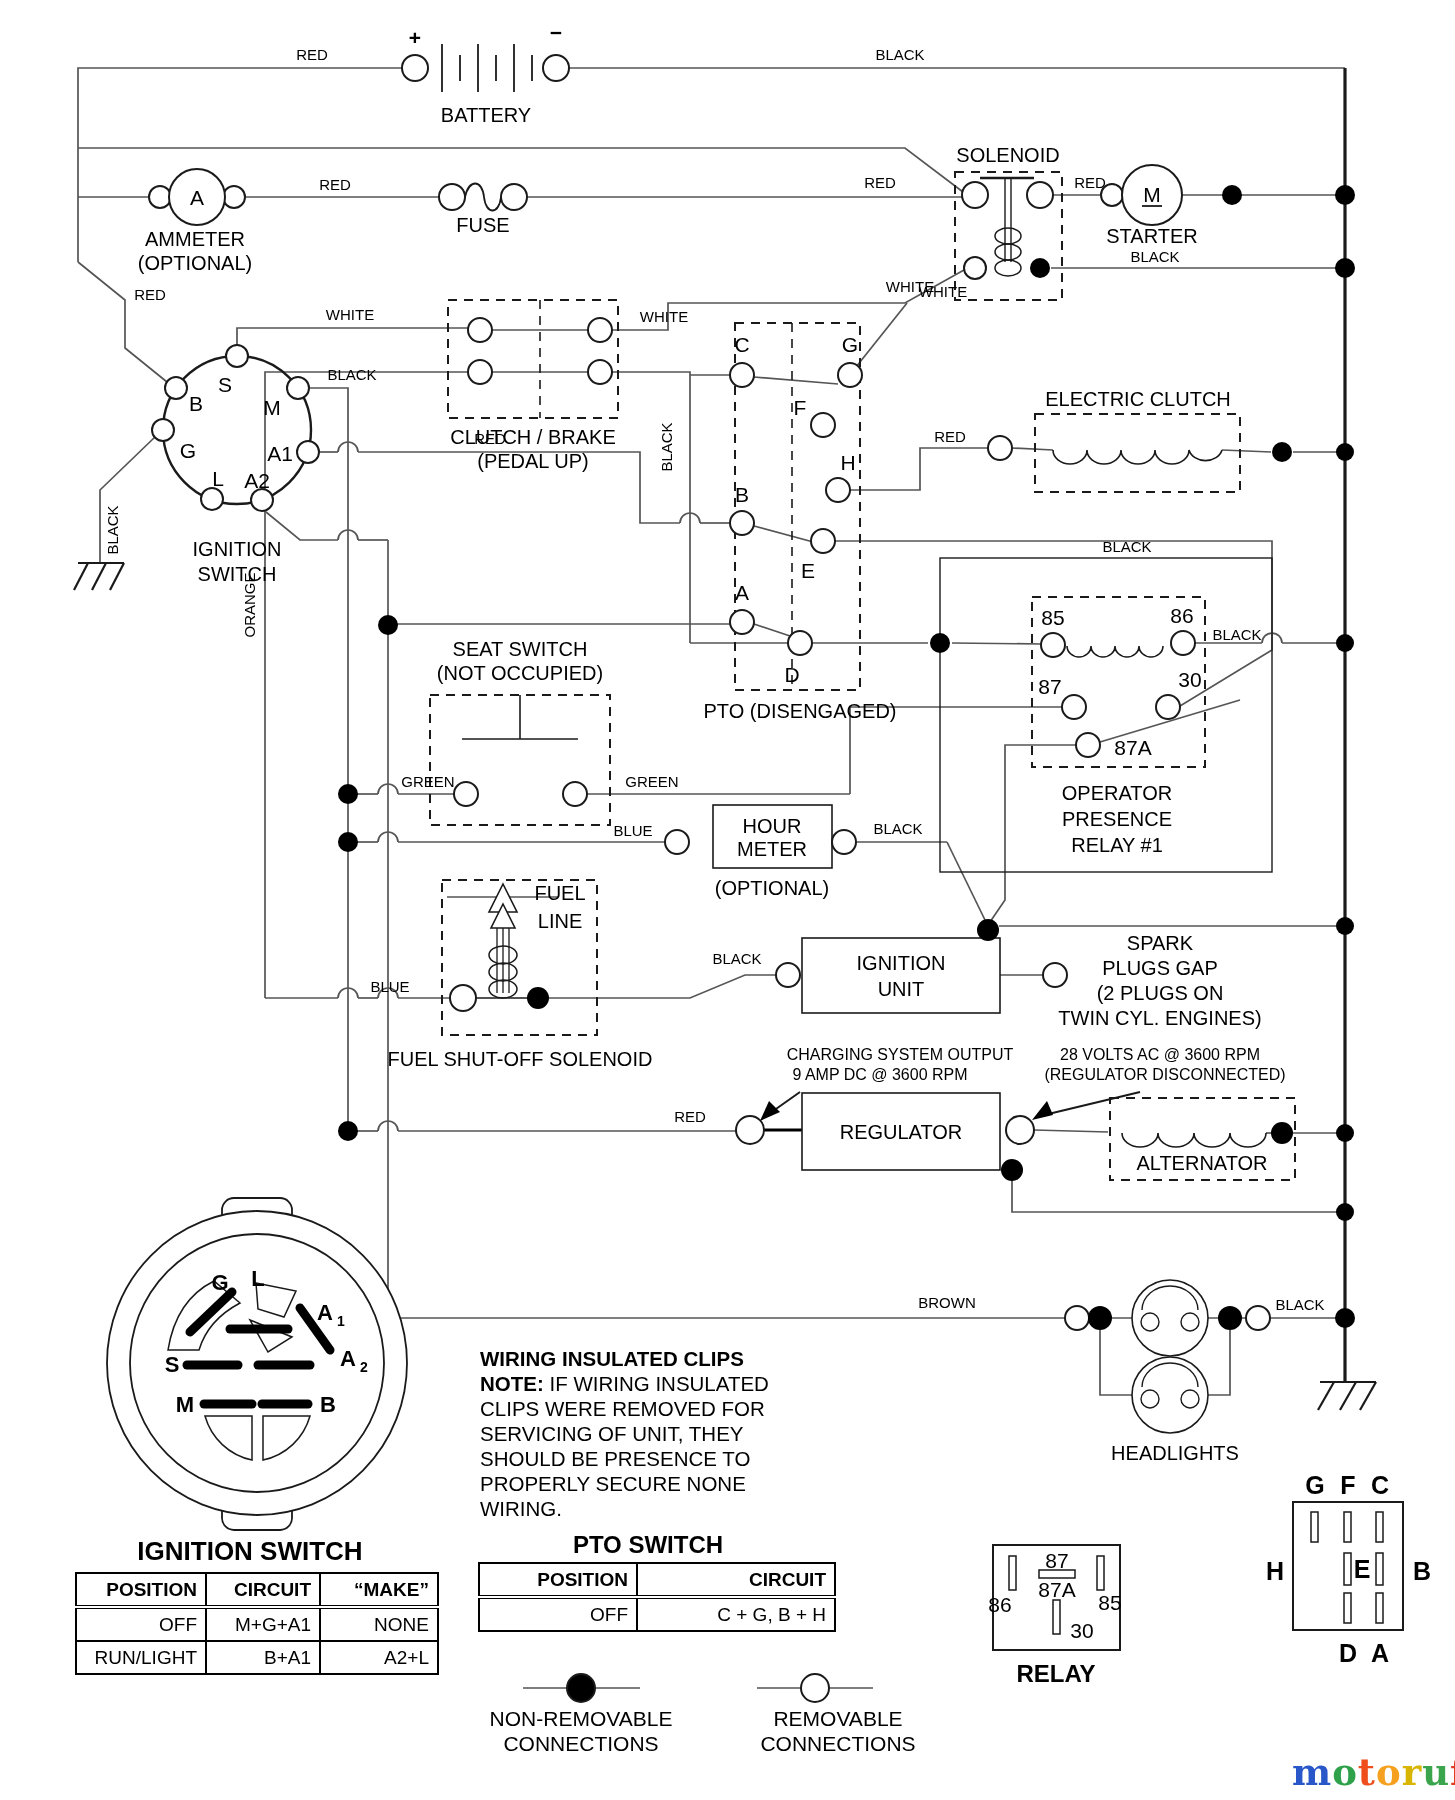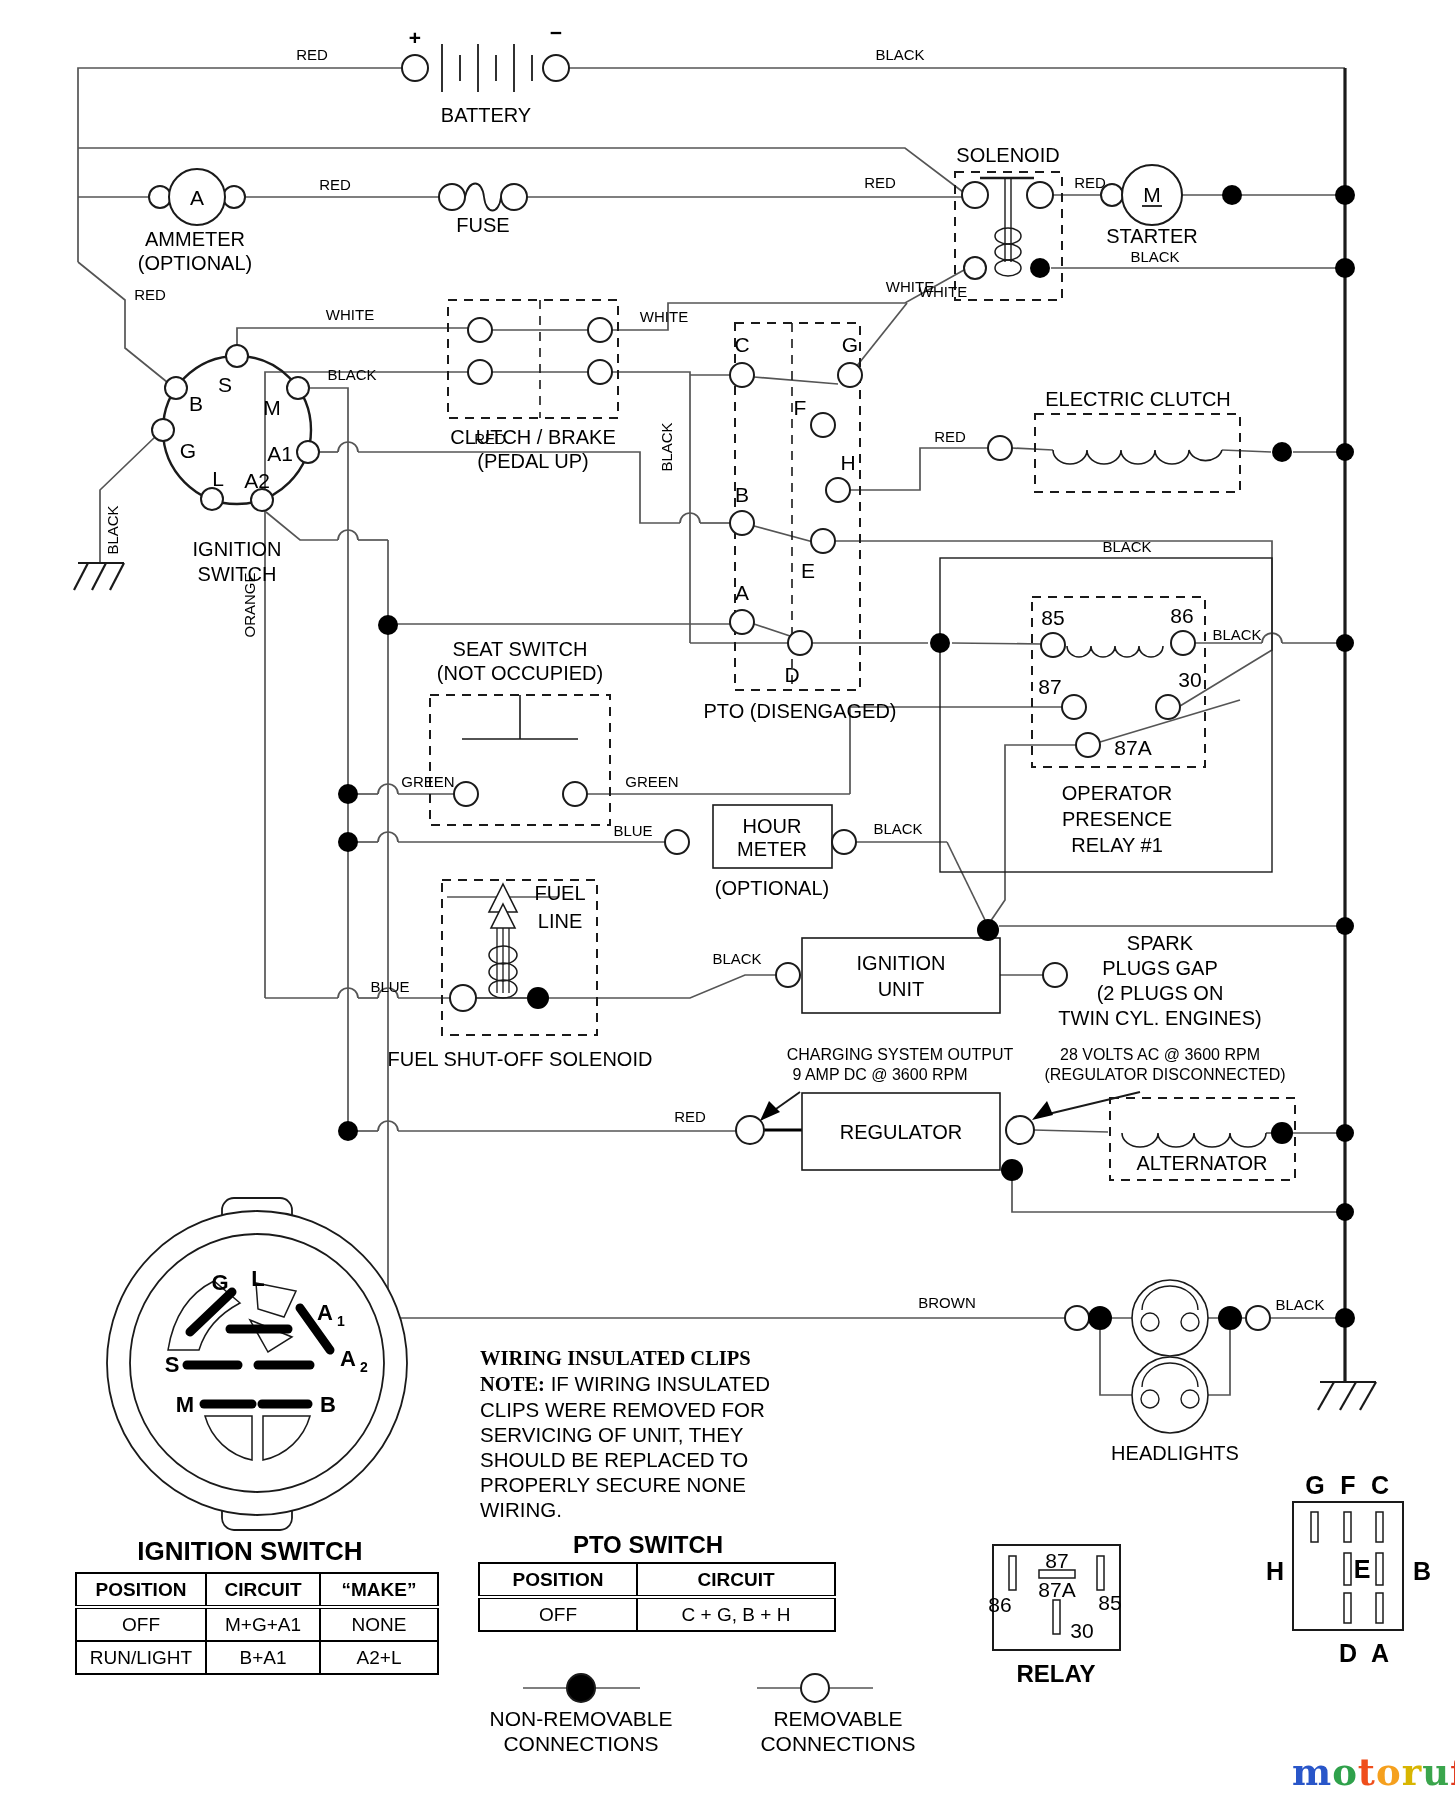--- a/index.html
+++ b/index.html
@@ -9,23 +9,23 @@
   svg text{font-family:"Liberation Sans",sans-serif;fill:#000;}
   .wirelabel{font-size:15px;}
   .complabel{font-size:20px;}
   .biglabel{font-size:21px;font-weight:bold;}
   .termlabel{font-size:21px;}
   .pinlabel{font-size:22px;font-weight:bold;}
   .ov{position:absolute;}
   table.tbl{border-collapse:collapse;background:#fff;font-size:19px;text-align:center;}
   table.tbl th,table.tbl td{border:2px solid #000;padding:2px 8px;height:27px;}
   table.tbl th{font-weight:bold;border-bottom:4px double #000;}
-  table.tbl{border:2px solid #000;}
+  table.tbl{border:2px solid #000;text-align:right;}
   .note{width:345px;font-size:20.5px;line-height:25px;color:#000;}
-  .note .nh{font-weight:bold;font-family:Liberation Serif, serif;}
+  .note .nh{font-weight:bold;}
   .logo{font-family:"DejaVu Serif",serif;font-weight:bold;font-size:37px;letter-spacing:1px;}
 </style>
 </head>
 <body>
 
 <div class="page">
 
 <svg width="1455" height="1800" viewBox="0 0 1455 1800">
 
   <g stroke="#555" stroke-width="1.7" fill="none">
@@ -522,21 +522,21 @@
     <text x="1348" y="1662" font-size="25" font-weight="bold">D</text>
     <text x="1380" y="1662" font-size="25" font-weight="bold">A</text>
   </g>
 </svg>
 
 <div class="ov note" style="left:480px;top:1346px;">
   <div class="nh">WIRING INSULATED CLIPS</div>
   <div><span class="nh">NOTE:</span><span> IF WIRING INSULATED</span></div>
   <div>CLIPS WERE REMOVED FOR</div>
   <div>SERVICING OF UNIT, THEY</div>
-  <div>SHOULD BE REPLACED TO</div>
+  <div>SHOULD BE PRESENCE TO</div>
   <div>PROPERLY SECURE NONE WIRING.</div>
 </div>
 
 <table class="tbl ov" style="left:75px;top:1572px;">
   <thead>
     <tr>
       <th style="width:112px">POSITION</th>
       <th style="width:96px">CIRCUIT</th>
       <th style="width:100px">“MAKE”</th>
     </tr>

